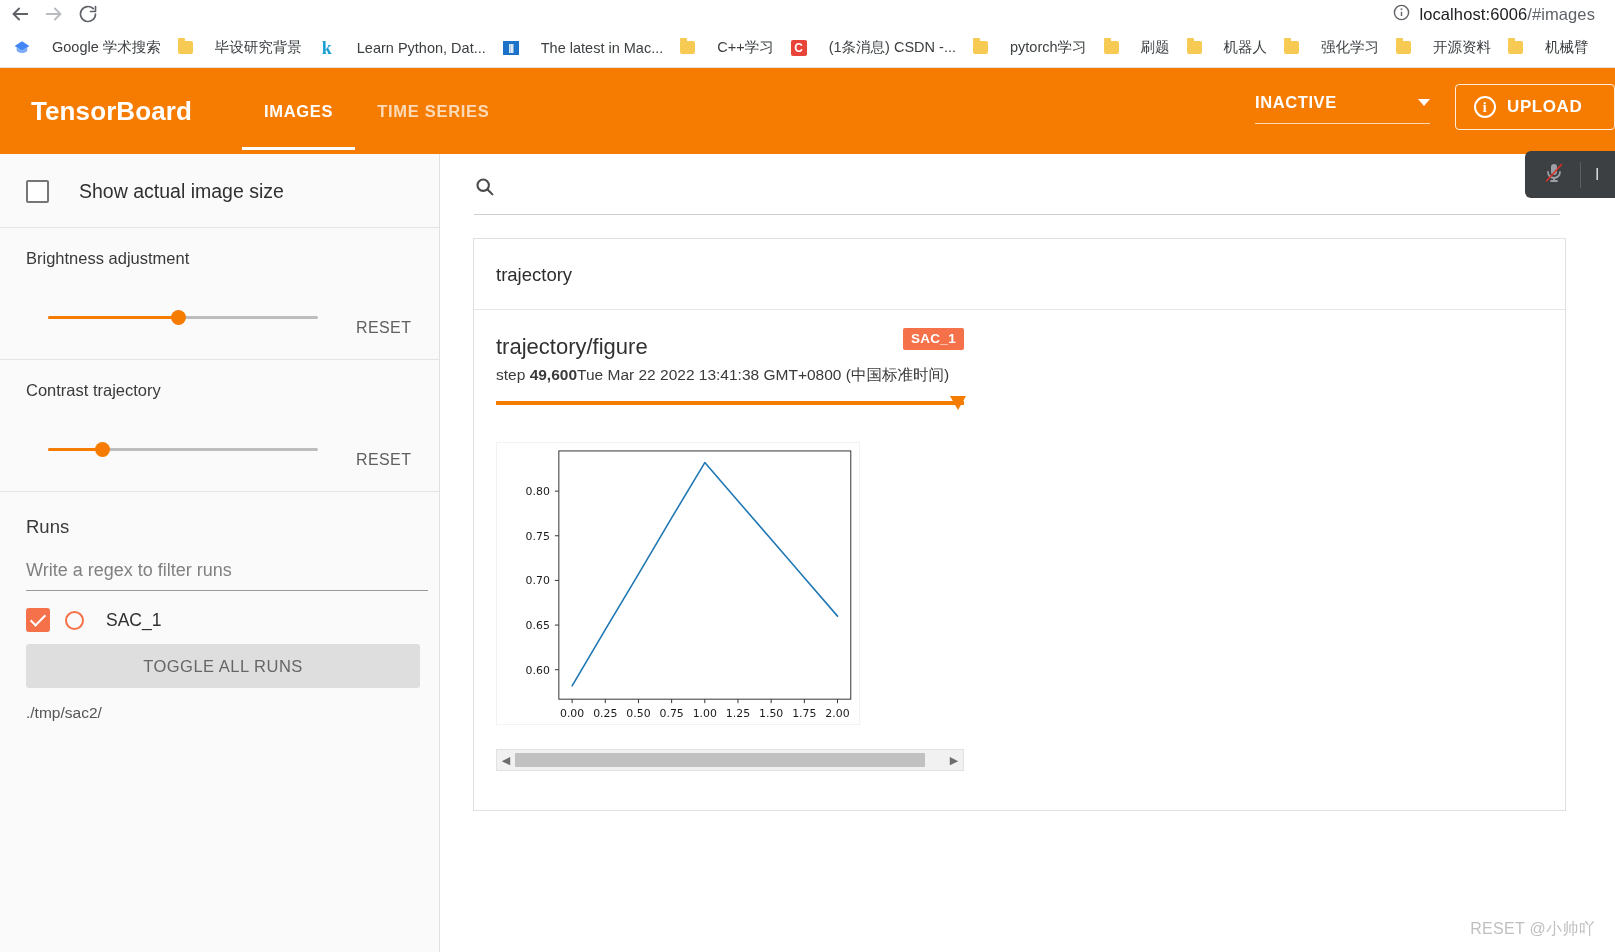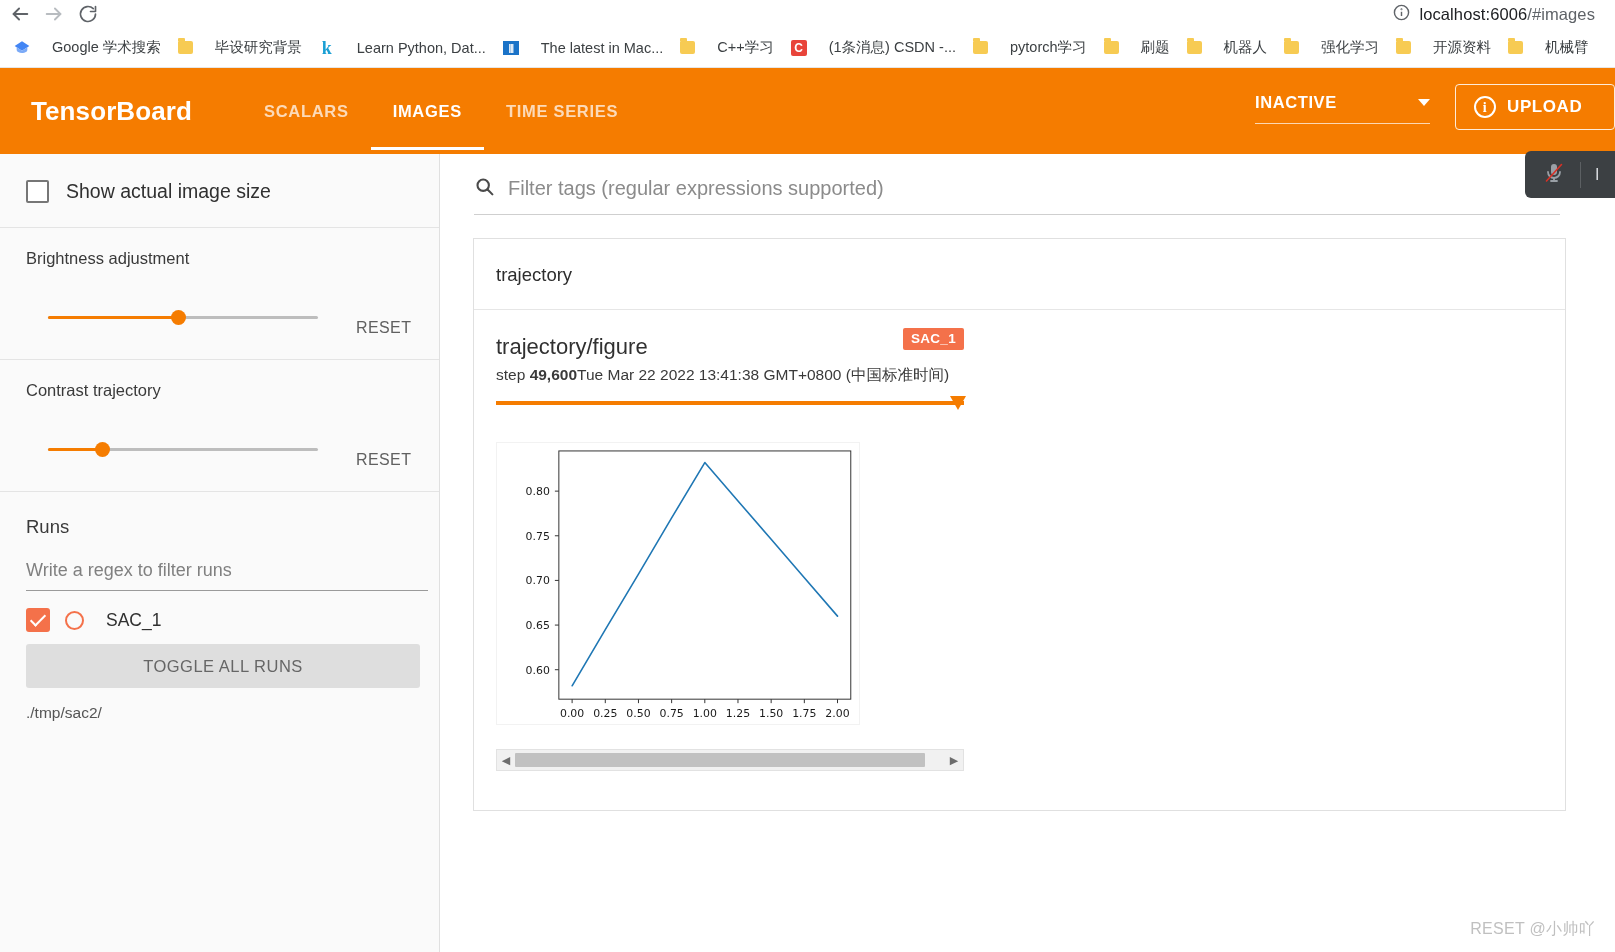--- a/index.html
+++ b/index.html
@@ -138,21 +138,21 @@
   #mic-overlay .tail { color: #dadce0; font-size: 16px; }
 
   
   #tb-body { display: flex; height: 875px; background: #ffffff; }
 
   #sidebar {
     width: 440px; flex: none; background: #fafafa;
     border-right: 1px solid #e0e0e0;
   }
   .side-sec { padding: 21px 26px 22px 26px; border-bottom: 1px solid #e4e4e4; }
-  #show-actual-row { display: flex; align-items: center; gap: 17px; padding: 26px 26px 24px 26px; border-bottom: 1px solid #e4e4e4; }
+  #show-actual-row { display: flex; align-items: center; gap: 30px; padding: 26px 26px 24px 26px; border-bottom: 1px solid #e4e4e4; }
   .mat-checkbox {
     width: 23px; height: 23px; border: 2px solid #767676;
     border-radius: 2px; background: #fff; flex: none;
   }
   #show-actual-label { font-size: 19.5px; color: #303030; }
   .side-label { font-size: 16.5px; color: #3a3a3a; margin-bottom: 28px; }
   .slider-row { display: flex; align-items: center; }
   .slider-wrap { width: 270px; position: relative; height: 20px; flex: none; margin-left: 22px; }
   .slider-track {
     position: absolute; top: 9px; left: 0; right: 0; height: 3px;
@@ -343,21 +343,20 @@
     <div class="bookmark">
       <span class="bm-folder"></span>
       <span>机械臂</span>
     </div>
   </div>
 </div>
 
 <div id="tb-header">
   <div id="tb-logo">TensorBoard</div>
   <div id="tb-tabs">
-    <div class="tb-tab">SCALARS</div>
     <div class="tb-tab active">IMAGES</div>
     <div class="tb-tab">TIME SERIES</div>
   </div>
 
   <div id="tb-right">
     <div id="reload-select">
       <span id="reload-select-label">INACTIVE</span>
       <span class="caret-down"></span>
     </div>
     <div id="upload-btn">
@@ -429,21 +428,20 @@
 
   <div id="main">
 
     <div id="filter-row">
       <span>
         <svg width="21" height="21" viewBox="0 0 24 24" fill="none" stroke="#4a4a4a" stroke-width="2.4" stroke-linecap="round">
             <circle cx="10.5" cy="10.5" r="6.5"></circle>
             <line x1="15.5" y1="15.5" x2="21" y2="21"></line>
           </svg>
       </span>
-      <span id="filter-placeholder">Filter tags (regular expressions supported)</span>
     </div>
 
     <div id="card-panel">
       <div id="card-tag-title">trajectory</div>
 
       <div id="image-card">
         <div id="card-head">
           <div id="card-title">trajectory/figure</div>
           <div id="card-step-line">
             <span>step</span>

